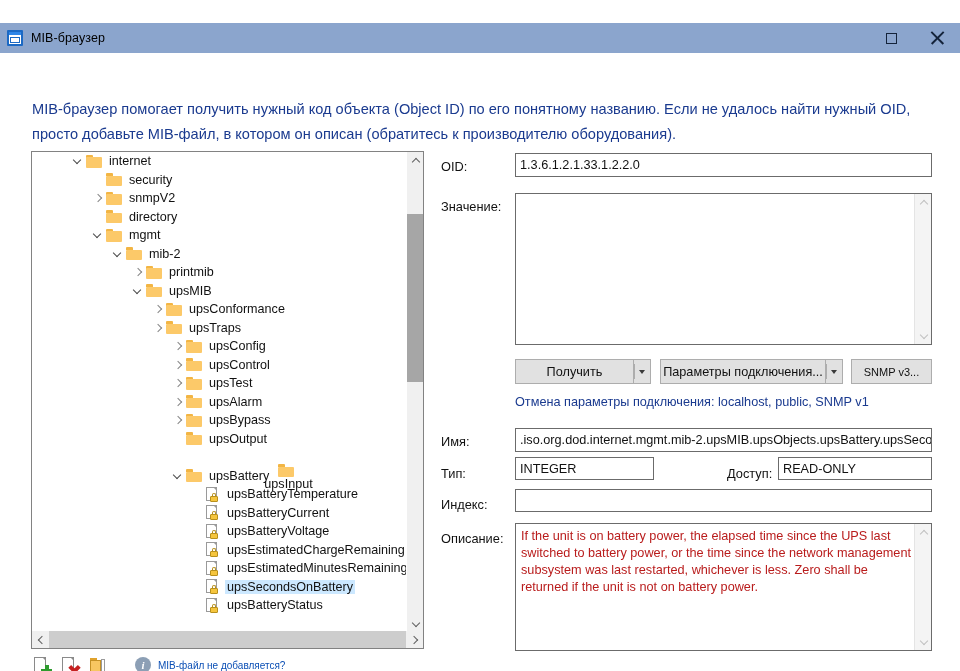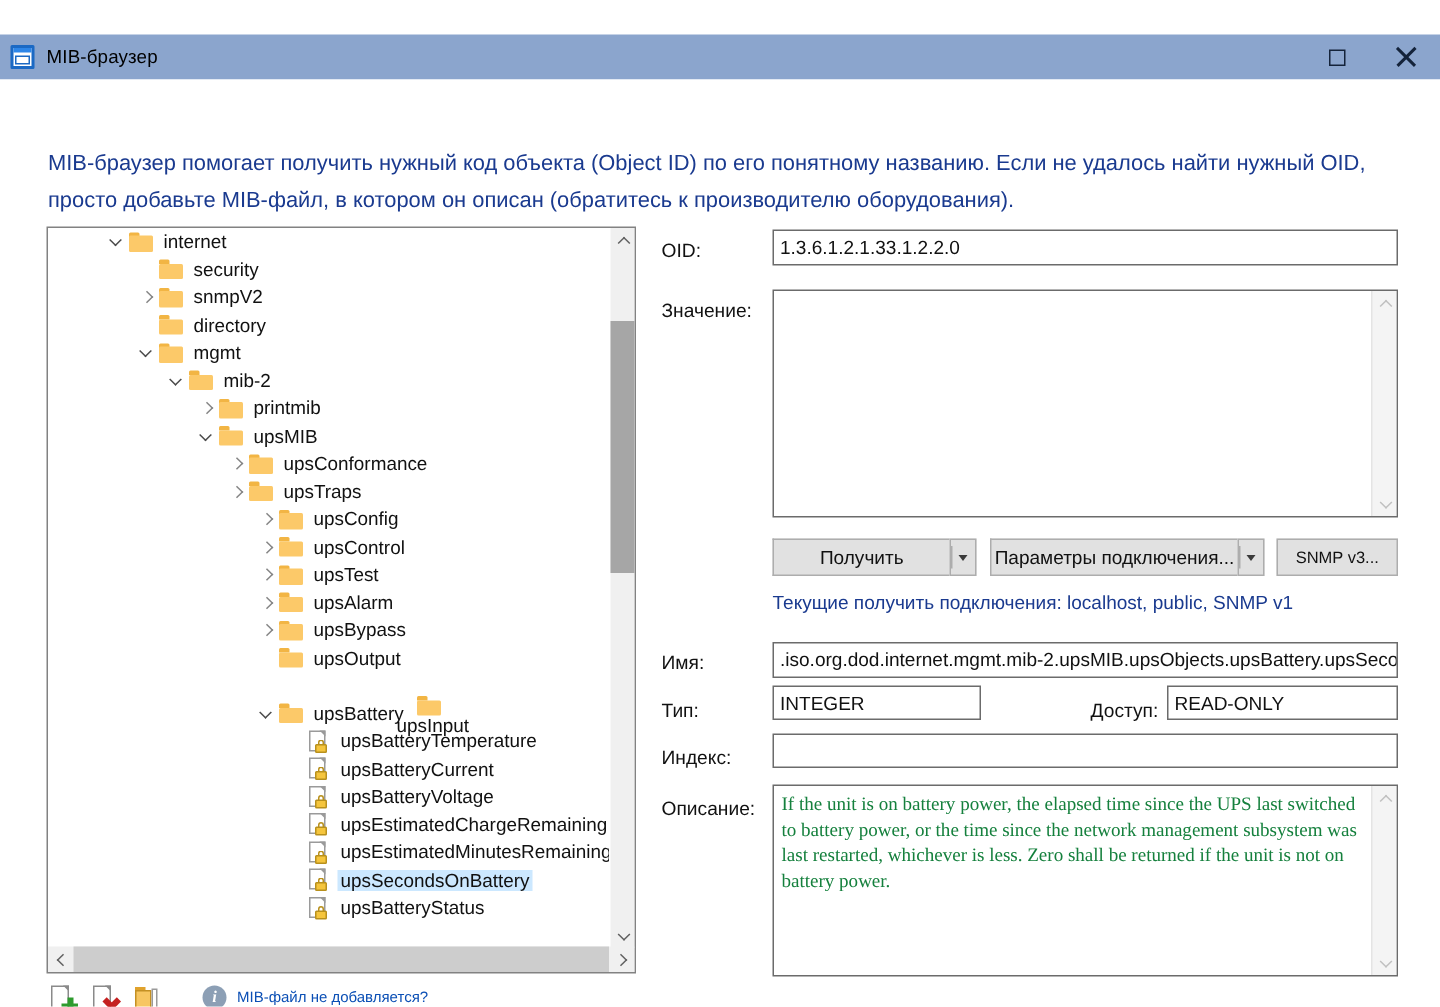--- a/index.html
+++ b/index.html
@@ -340,22 +340,21 @@
     position: absolute;
     border: 1px solid #6b6b6b;
     background: #ffffff;
     overflow: hidden;
   }
   .txt-area .content {
     position: absolute;
     left: 5px; top: 4px; right: 20px;
     font-size: 12.7px;
     line-height: 17px;
-    color: #15803d;
-    font-family: Liberation Serif, serif;
+    color: #b91c1c;
   }
   .ta-vscroll {
     position: absolute;
     right: 0; top: 0; bottom: 0;
     width: 17px;
     background: #f4f4f4;
     border-left: 1px solid #e4e4e4;
   }
   .ta-vscroll .sb-arrow.down { position: absolute; bottom: 0; left: 0; }
 
@@ -722,21 +721,21 @@
   <div class="split" style="left:515px; top:306px; width:136px; height:25px;">
     <div class="main">Получить</div>
     <div class="arrow"></div>
   </div>
   <div class="split" style="left:660px; top:306px; width:183px; height:25px;">
     <div class="main">Параметры подключения...</div>
     <div class="arrow"></div>
   </div>
   <div class="btn" style="left:851px; top:306px; width:81px; height:25px;">SNMP v3...</div>
 
-  <div class="conn-note" style="left:515px; top:342px;">Текущие получить подключения: localhost, public, SNMP v1</div>
+  <div class="conn-note" style="left:515px; top:342px;">Отмена параметры подключения: localhost, public, SNMP v1</div>
 
   <div class="fld-label" style="left:441px; top:381px;">Имя:</div>
   <div class="txt-input" style="left:515px; top:375px; width:417px; height:24px;">.iso.org.dod.internet.mgmt.mib-2.upsMIB.upsObjects.upsBattery.upsSecondsO</div>
 
   <div class="fld-label" style="left:441px; top:413px;">Тип:</div>
   <div class="txt-input" style="left:515px; top:404px; width:139px; height:23px;">INTEGER</div>
   <div class="fld-label" style="left:727px; top:413px;">Доступ:</div>
   <div class="txt-input" style="left:778px; top:404px; width:154px; height:23px;">READ-ONLY</div>
 
   <div class="fld-label" style="left:441px; top:444px;">Индекс:</div>

